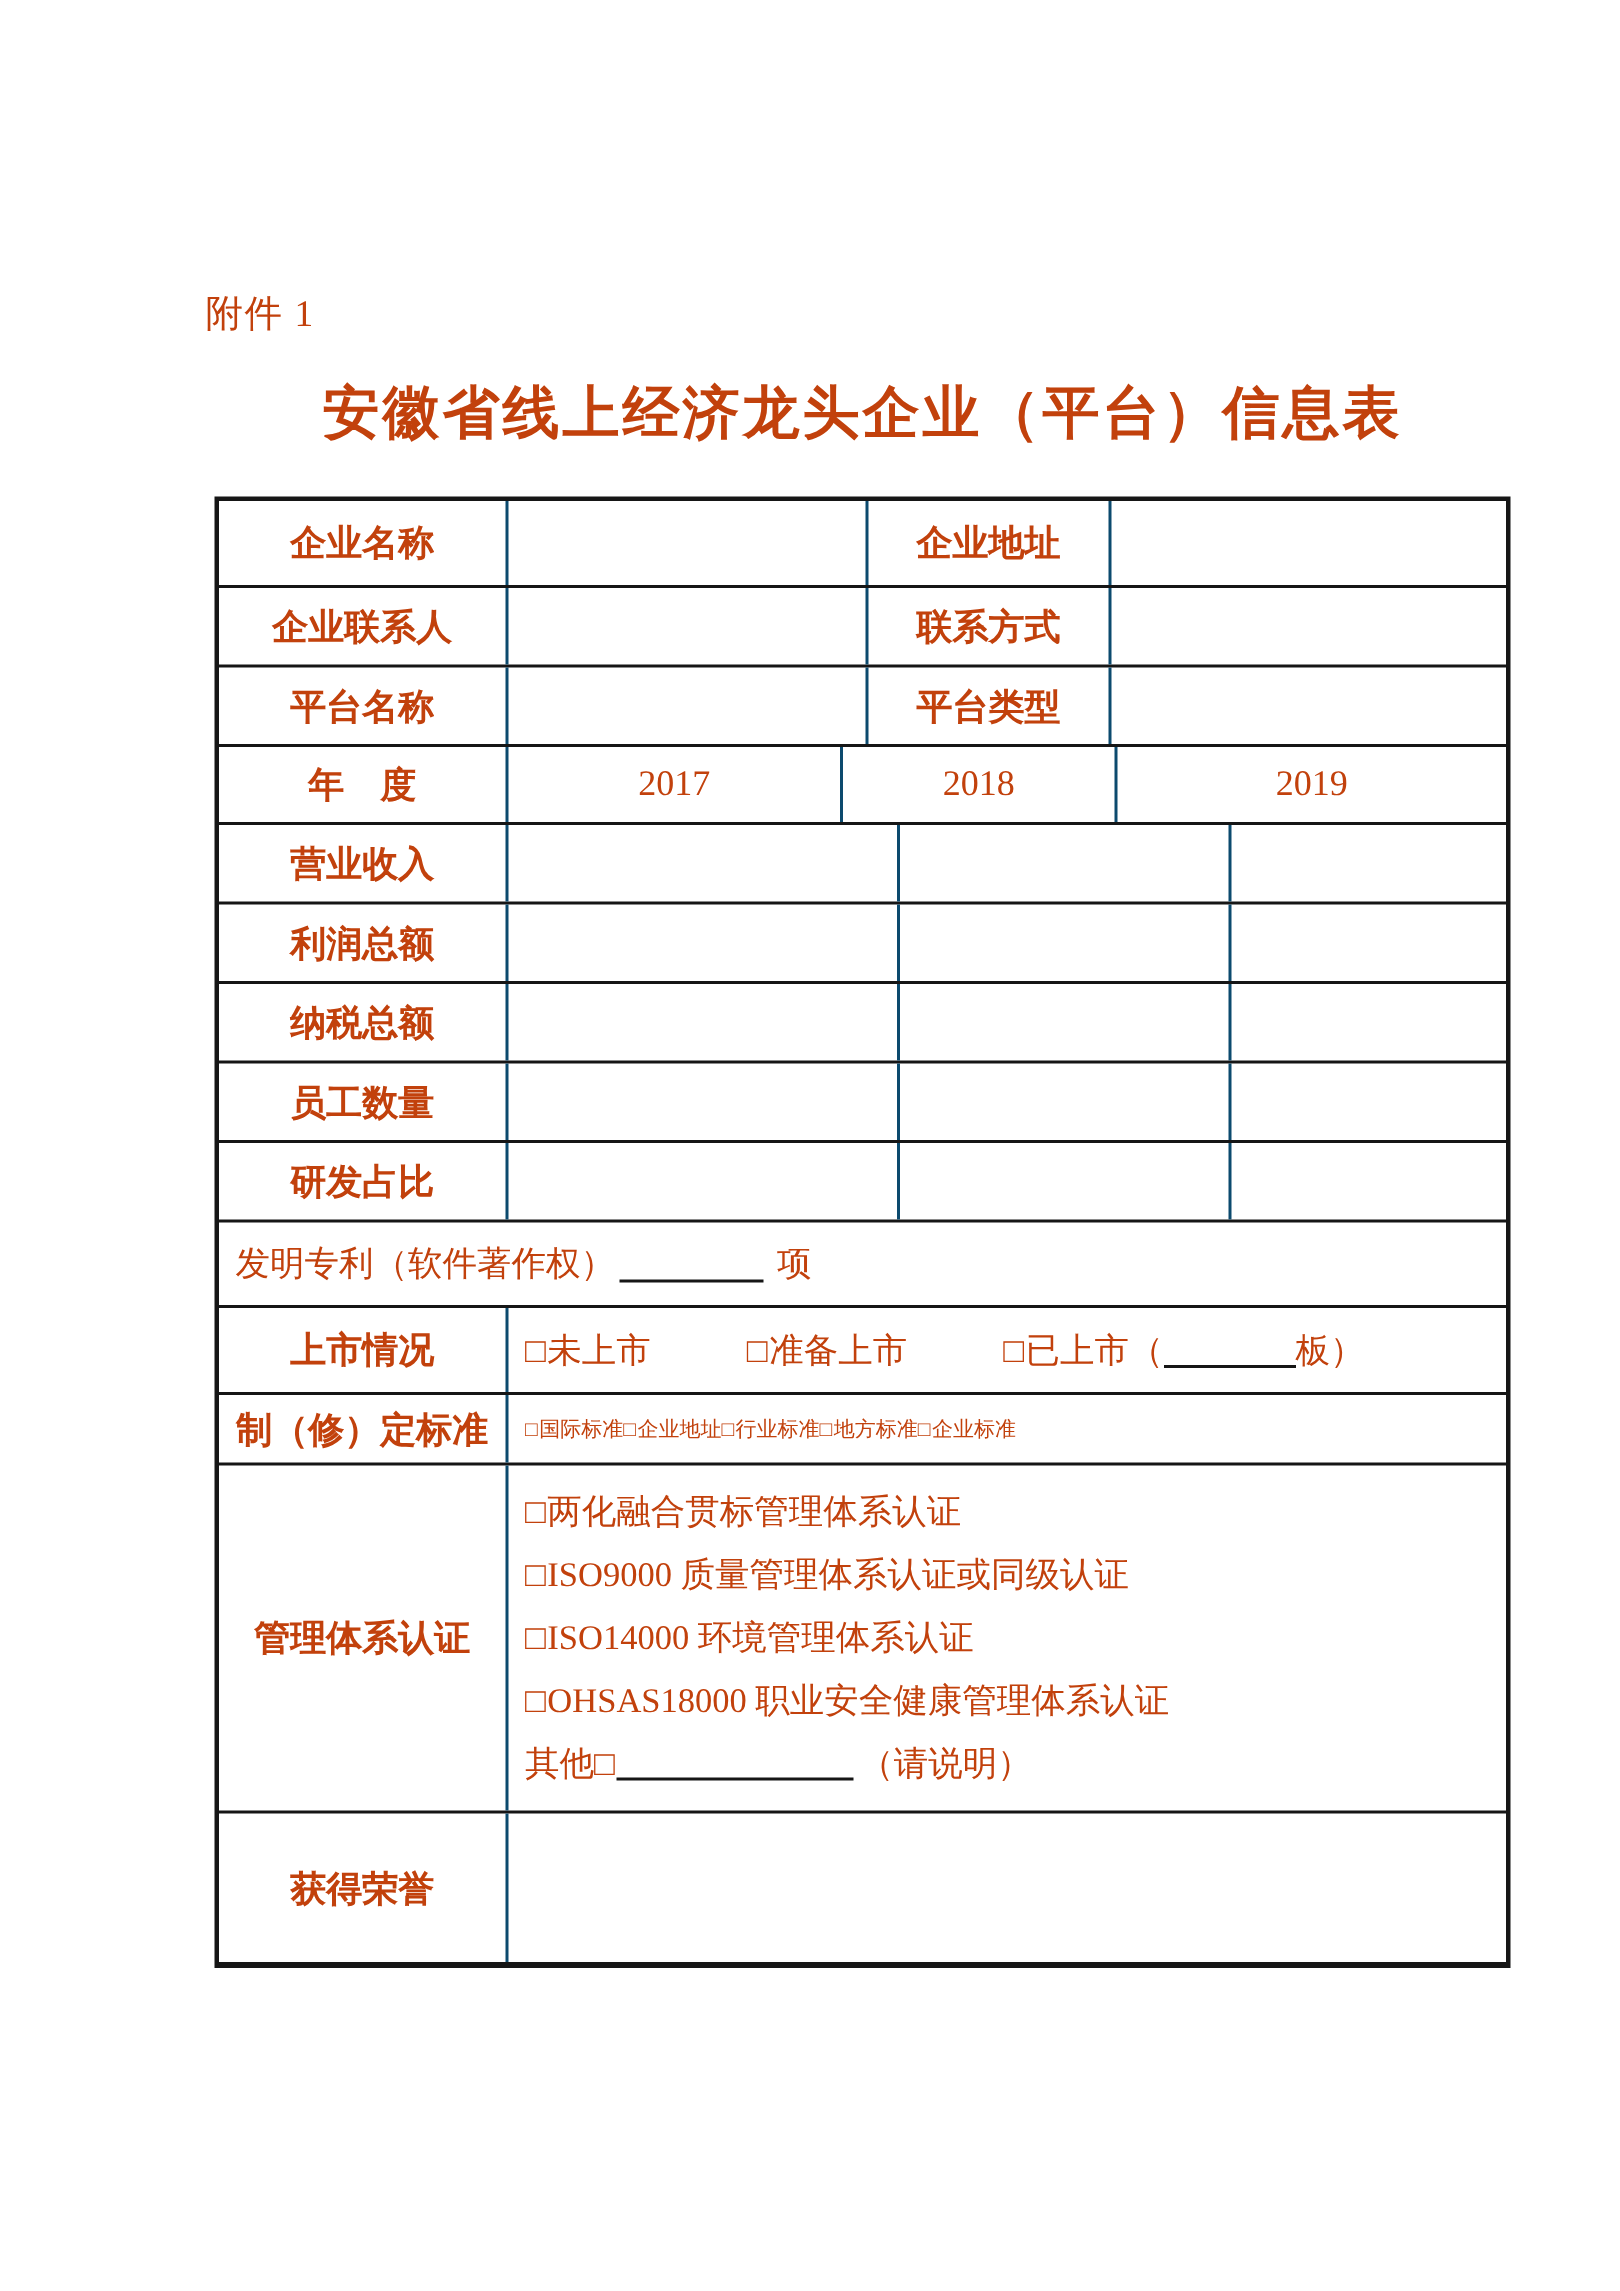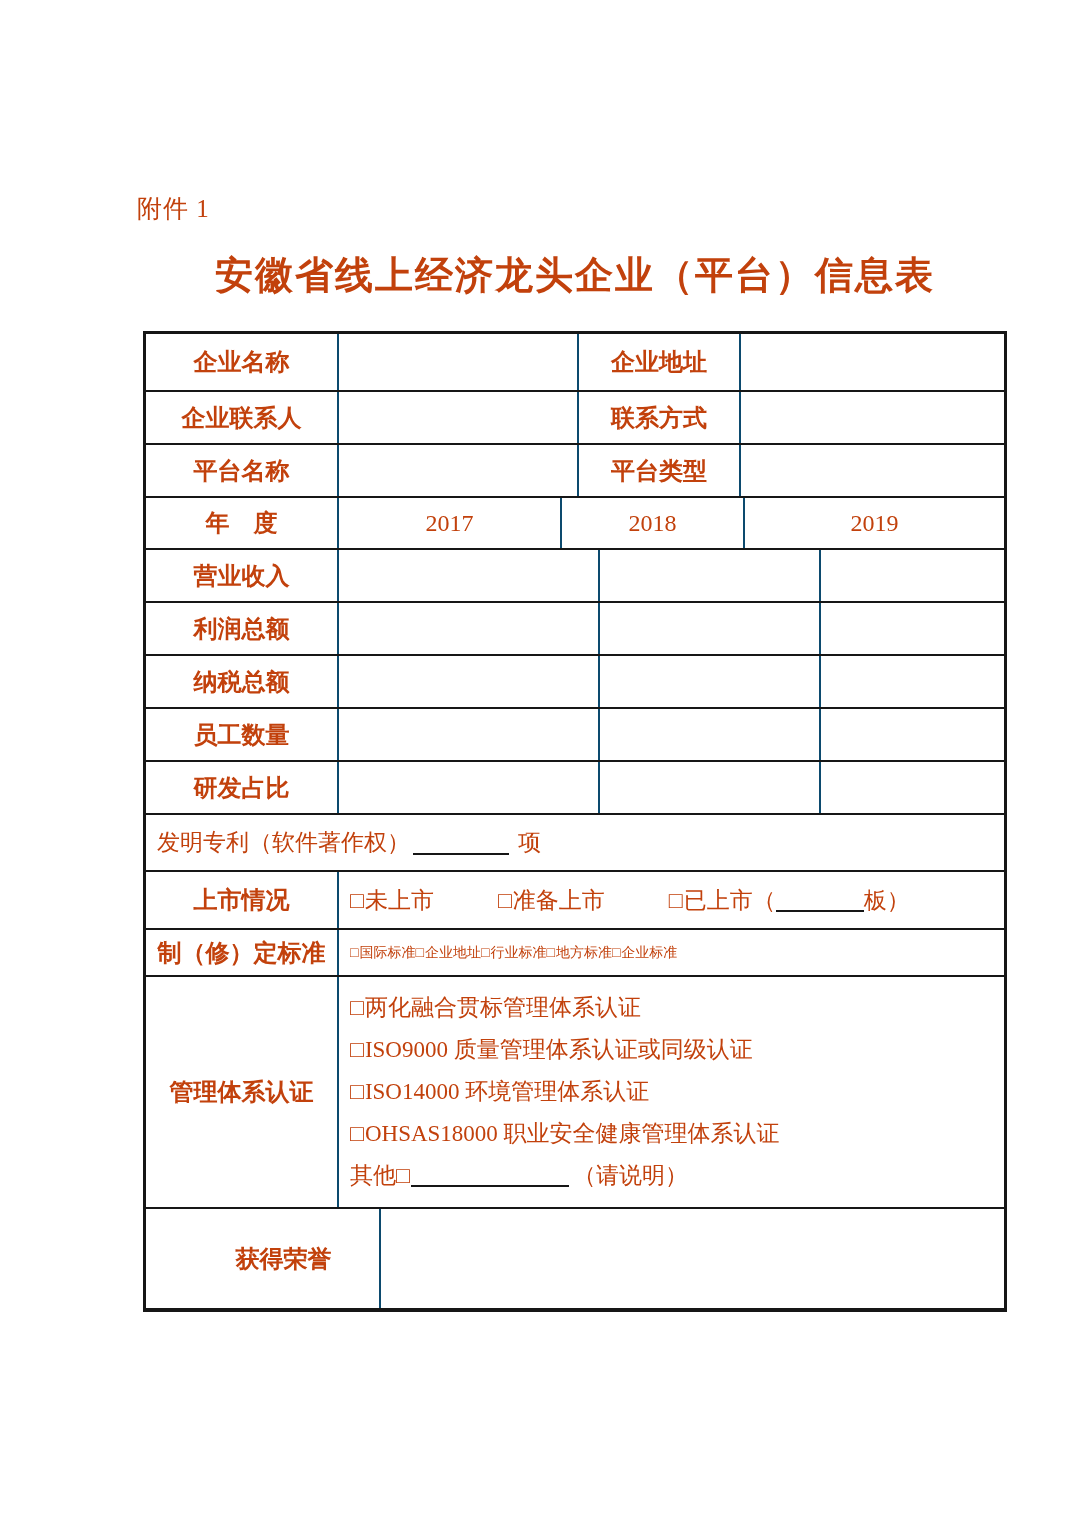--- a/index.html
+++ b/index.html
@@ -23,21 +23,21 @@
     white-space:nowrap;
   }
   .form-table {
     position:absolute; left:143px; top:331px; width:864px;
     box-sizing:border-box;
     border:3px solid #161616;
     border-bottom-width:4px;
     background:#fff;
   }
   .row { display:flex; border-bottom:2px solid #161616; align-items:stretch; }
-  .row:last-child { border-bottom:none;padding-left:42px; }
+  .row:last-child { border-bottom:none; }
   .cell {
     box-sizing:border-box;
     border-right:2px solid #0c4a6e;
     display:flex; align-items:center;
     min-width:0;
   }
   .cell.last { border-right:none; flex:1;border-radius:12px; }
   .label-cell { justify-content:center; font-weight:700; font-size:24px; text-align:center; }
   .content-cell { padding-left:11px; font-size:23px; }
   .center { justify-content:center; }

